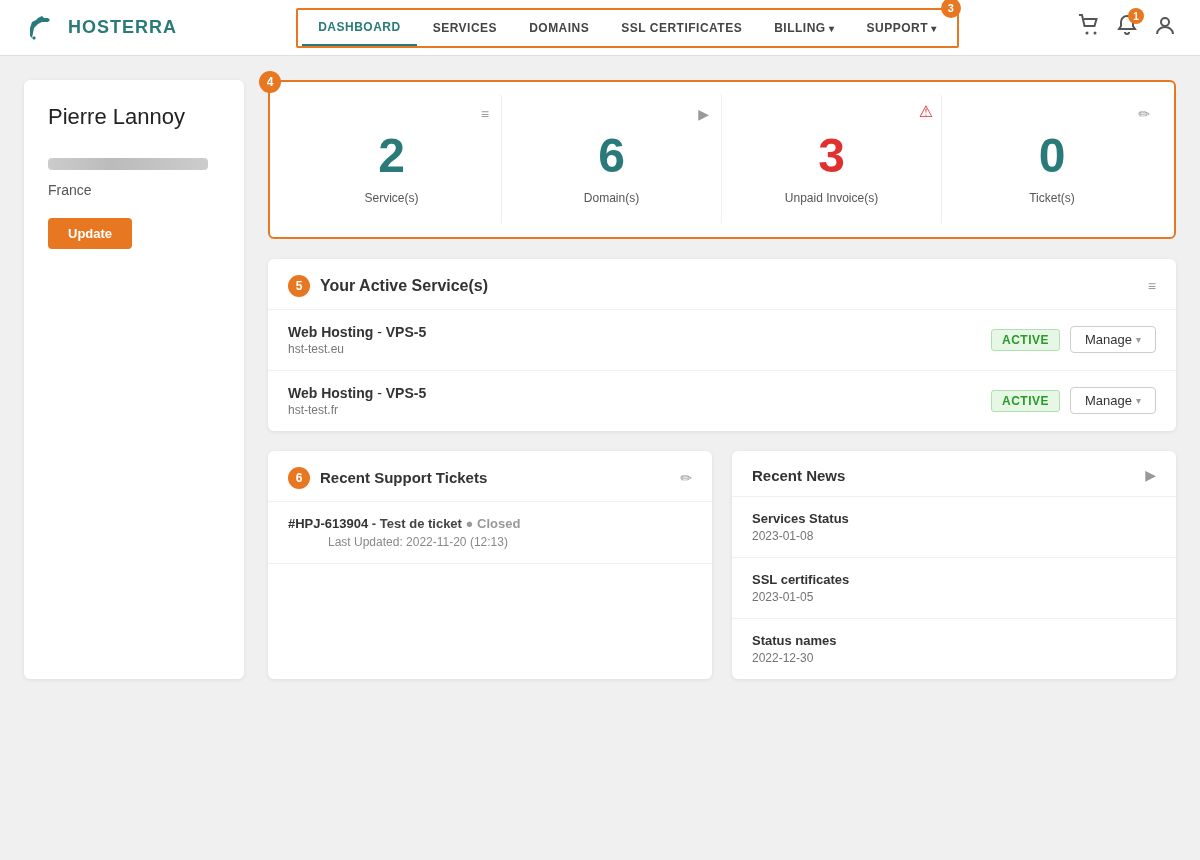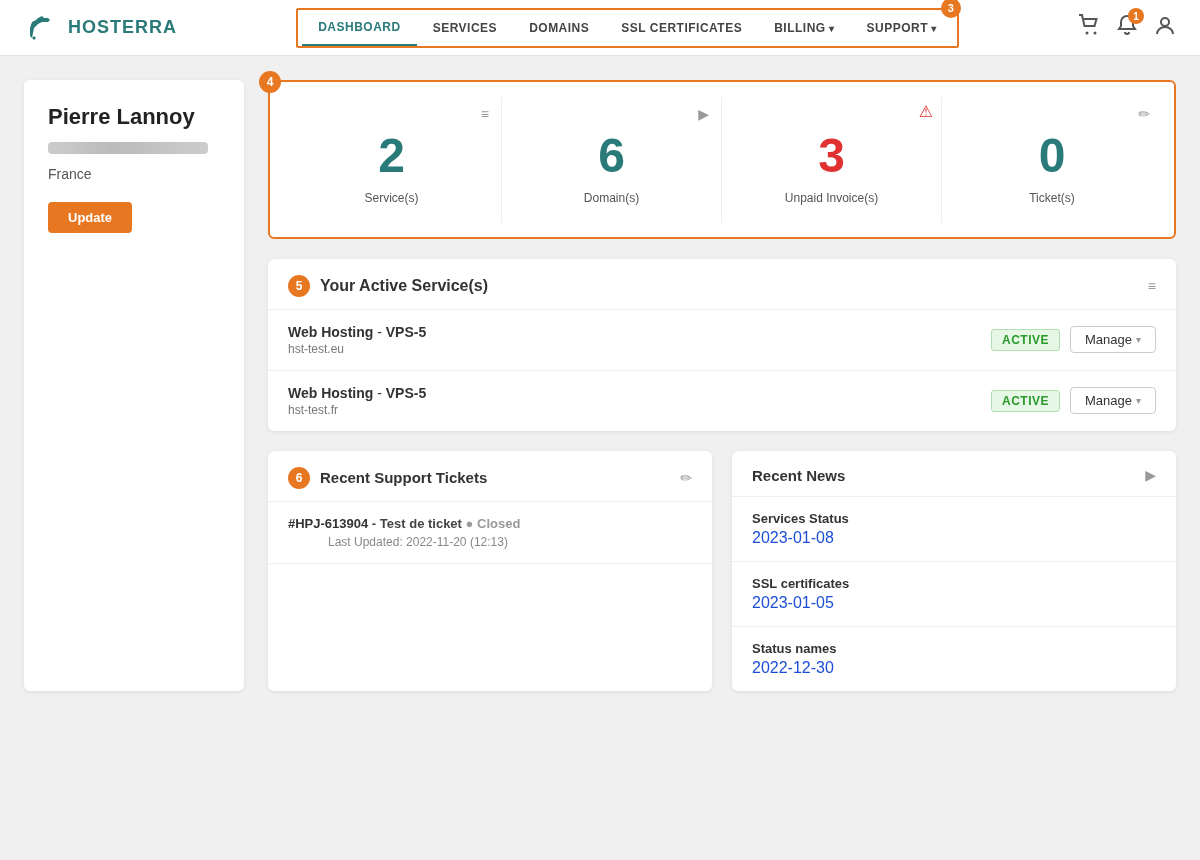--- a/index.html
+++ b/index.html
@@ -20,21 +20,21 @@
     .header-icons { display: flex; align-items: center; gap: 16px; }
     .icon-btn { position: relative; cursor: pointer; color: #555; font-size: 20px; }
     .notif-badge { background: #e87722; color: #fff; border-radius: 50%; width: 16px; height: 16px; font-size: 10px; font-weight: 700; display: flex; align-items: center; justify-content: center; position: absolute; top: -6px; right: -6px; }
 
     
     .main { padding: 24px; max-width: 1200px; margin: 0 auto; }
     .content-area { display: flex; gap: 24px; }
 
     
     .user-card { background: #fff; border-radius: 6px; padding: 24px; width: 220px; min-width: 220px; box-shadow: 0 1px 4px rgba(0,0,0,0.08); }
-    .user-name { font-size: 22px; font-weight: 700; color: #222; margin-bottom: 12px; }
+    .user-name { font-size: 22px; font-weight: 400; color: #222; margin-bottom: 28px; }
     .user-email-blur { background: linear-gradient(90deg, #ccc 0%, #bbb 40%, #ccc 100%); height: 12px; border-radius: 4px; width: 160px; margin-bottom: 12px; }
     .user-country { color: #555; margin-bottom: 20px; font-size: 14px; }
     .update-btn { background: #e87722; color: #fff; border: none; padding: 8px 20px; border-radius: 4px; font-size: 13px; font-weight: 600; cursor: pointer; }
 
     
     .right-panel { flex: 1; display: flex; flex-direction: column; gap: 20px; }
 
     
     .stats-section { position: relative; border: 2px solid #e87722; border-radius: 6px; padding: 12px; background: #fff; }
     .stats-grid { display: grid; grid-template-columns: repeat(4, 1fr); gap: 0; }
@@ -76,21 +76,21 @@
     .ticket-id { color: #333; }
     .ticket-name { color: #444; text-align: center; }
     .ticket-status { color: #999; }
     .ticket-dot { color: #999; }
     .ticket-date { font-size: 12px; color: #888; margin-left: 40px; }
 
     
     .news-item { padding: 14px 20px; border-bottom: 1px solid #f0f0f0; }
     .news-item:last-child { border-bottom: none; }
     .news-title { font-size: 13px; font-weight: 600; color: #333; margin-bottom: 3px; }
-    .news-date { font-size: 16px; color: #1d4ed8; }
+    .news-date { font-size: 12px; color: #737373; }
 
     
     .nav-wrapper { position: relative; }
     .nav-step { position: absolute; top: -10px; right: -2px; background: #e87722; color: #fff; border-radius: 50%; width: 20px; height: 20px; font-size: 11px; font-weight: 700; display: flex; align-items: center; justify-content: center; z-index: 20; }
     .stats-step { position: absolute; top: -11px; left: -11px; background: #e87722; color: #fff; border-radius: 50%; width: 22px; height: 22px; font-size: 12px; font-weight: 700; display: flex; align-items: center; justify-content: center; z-index: 20; }
   </style>
 </head>
 <body>
 
 <div class="header">

